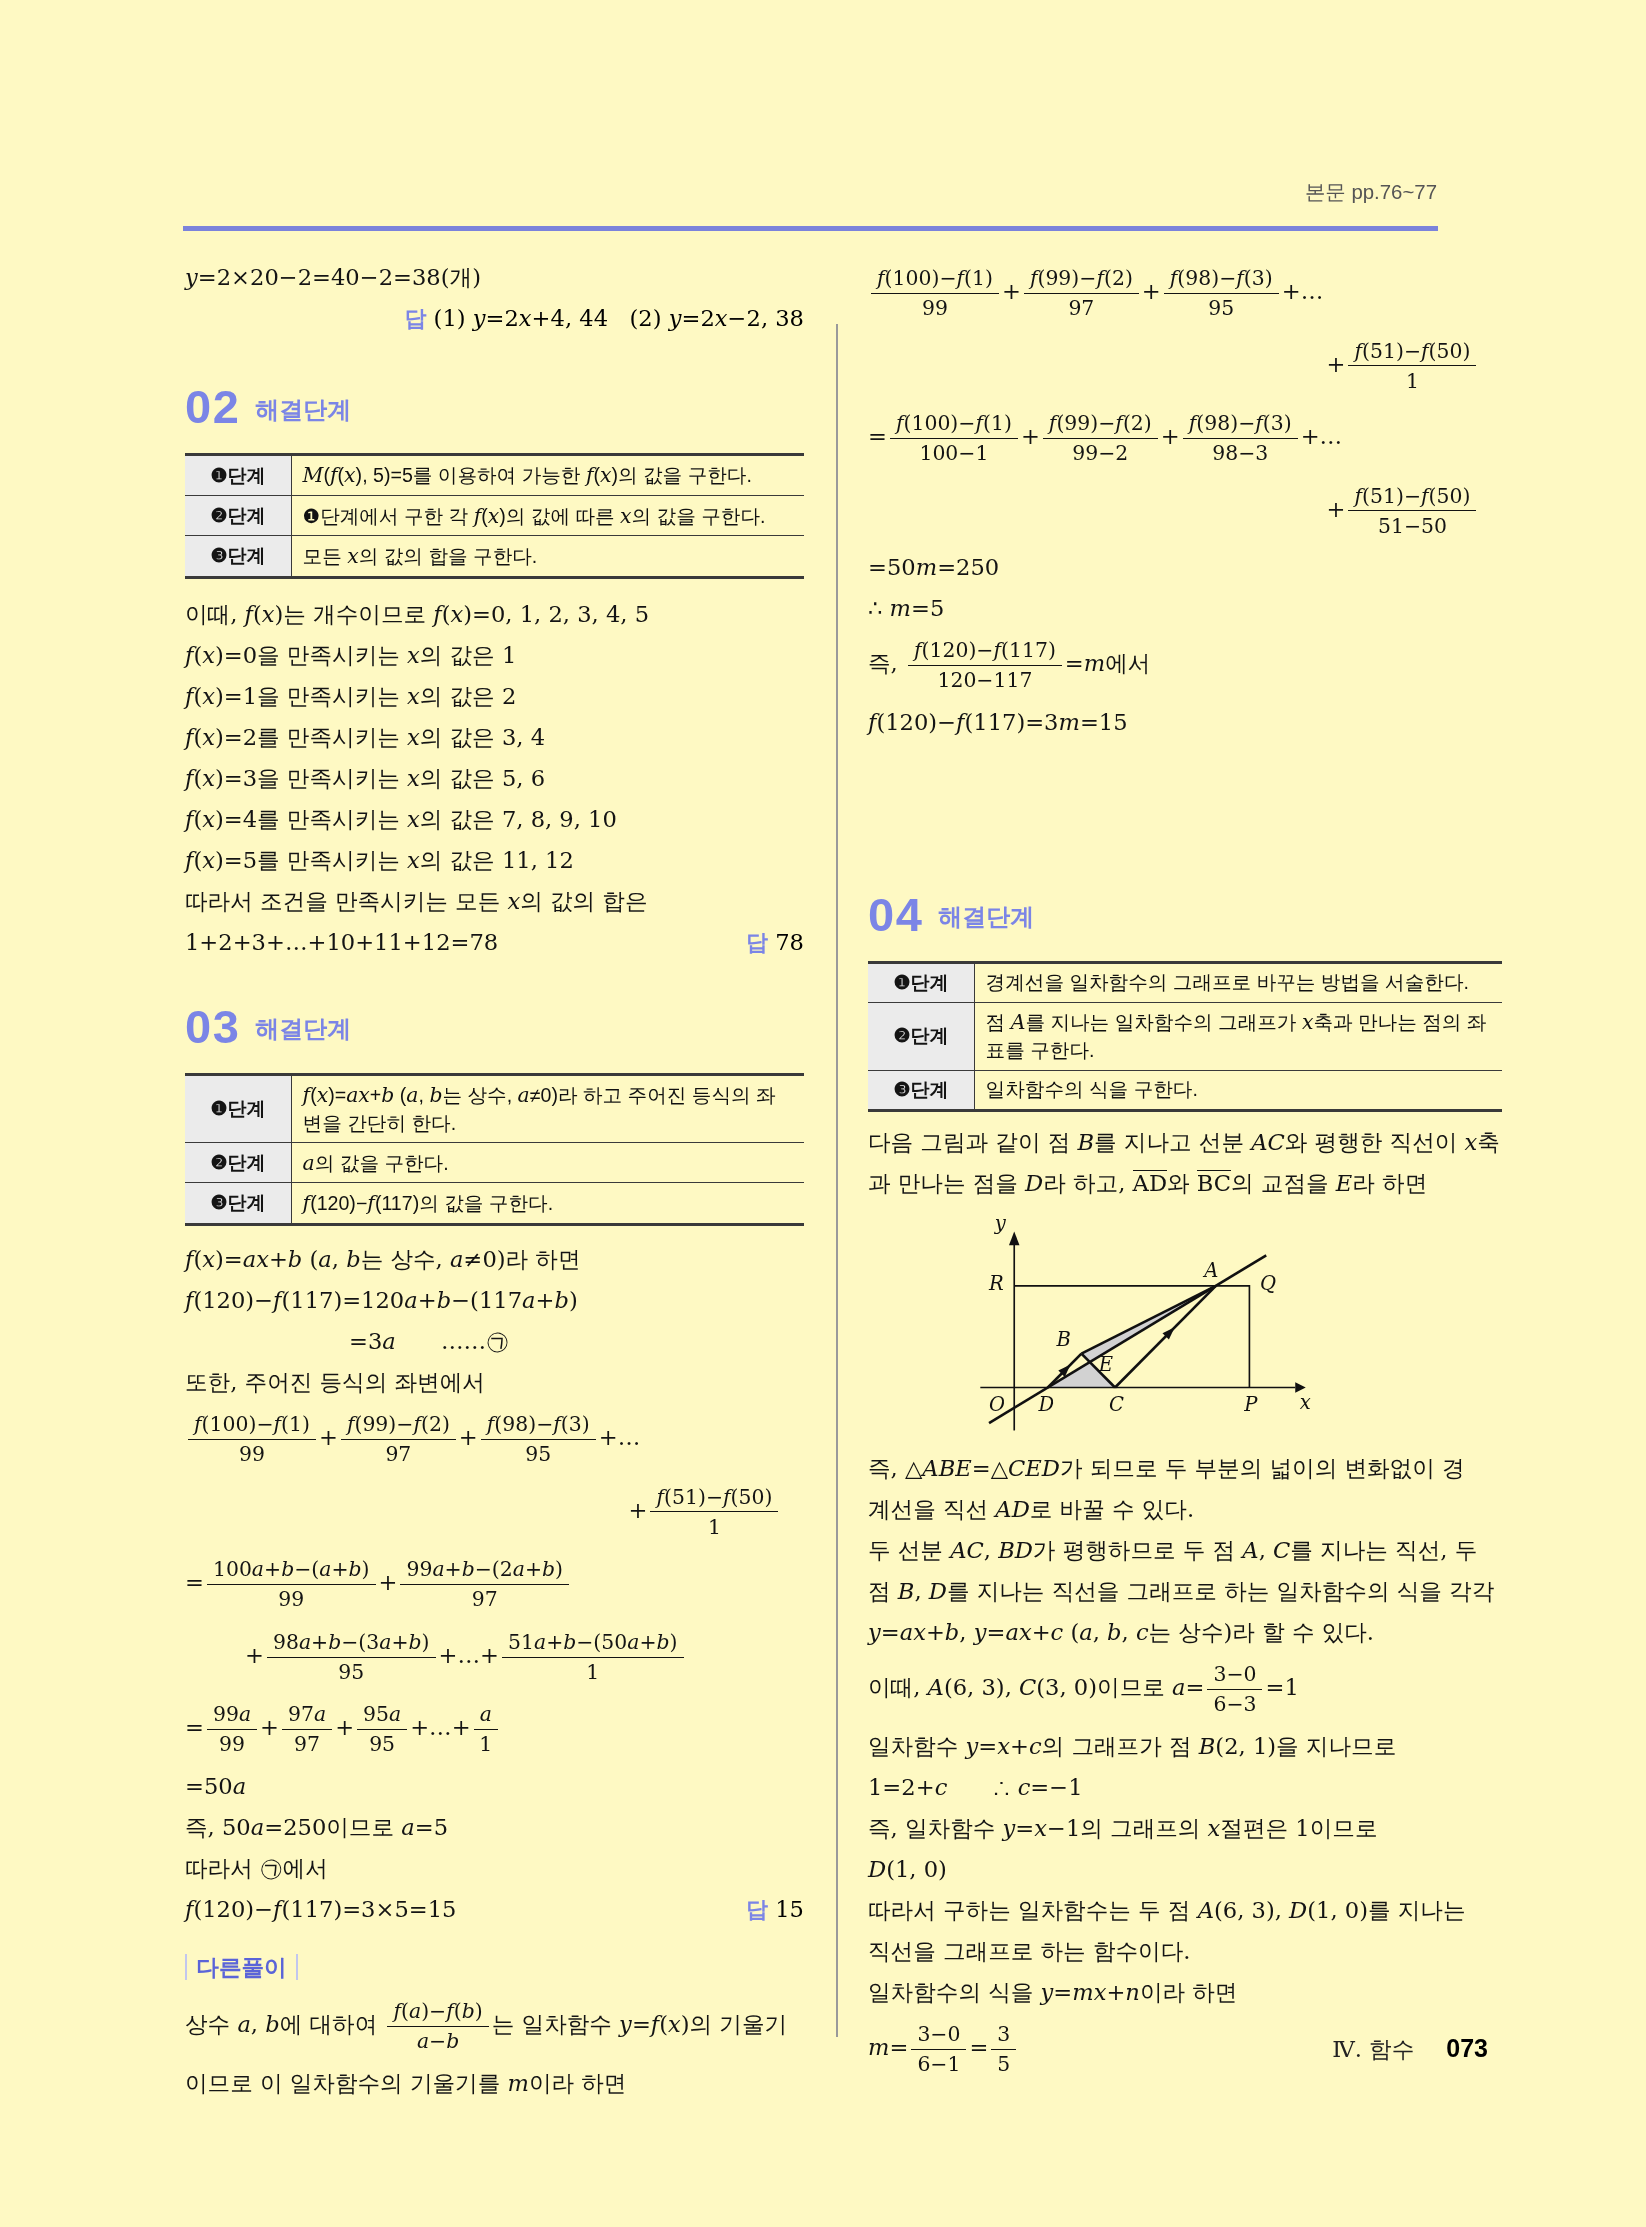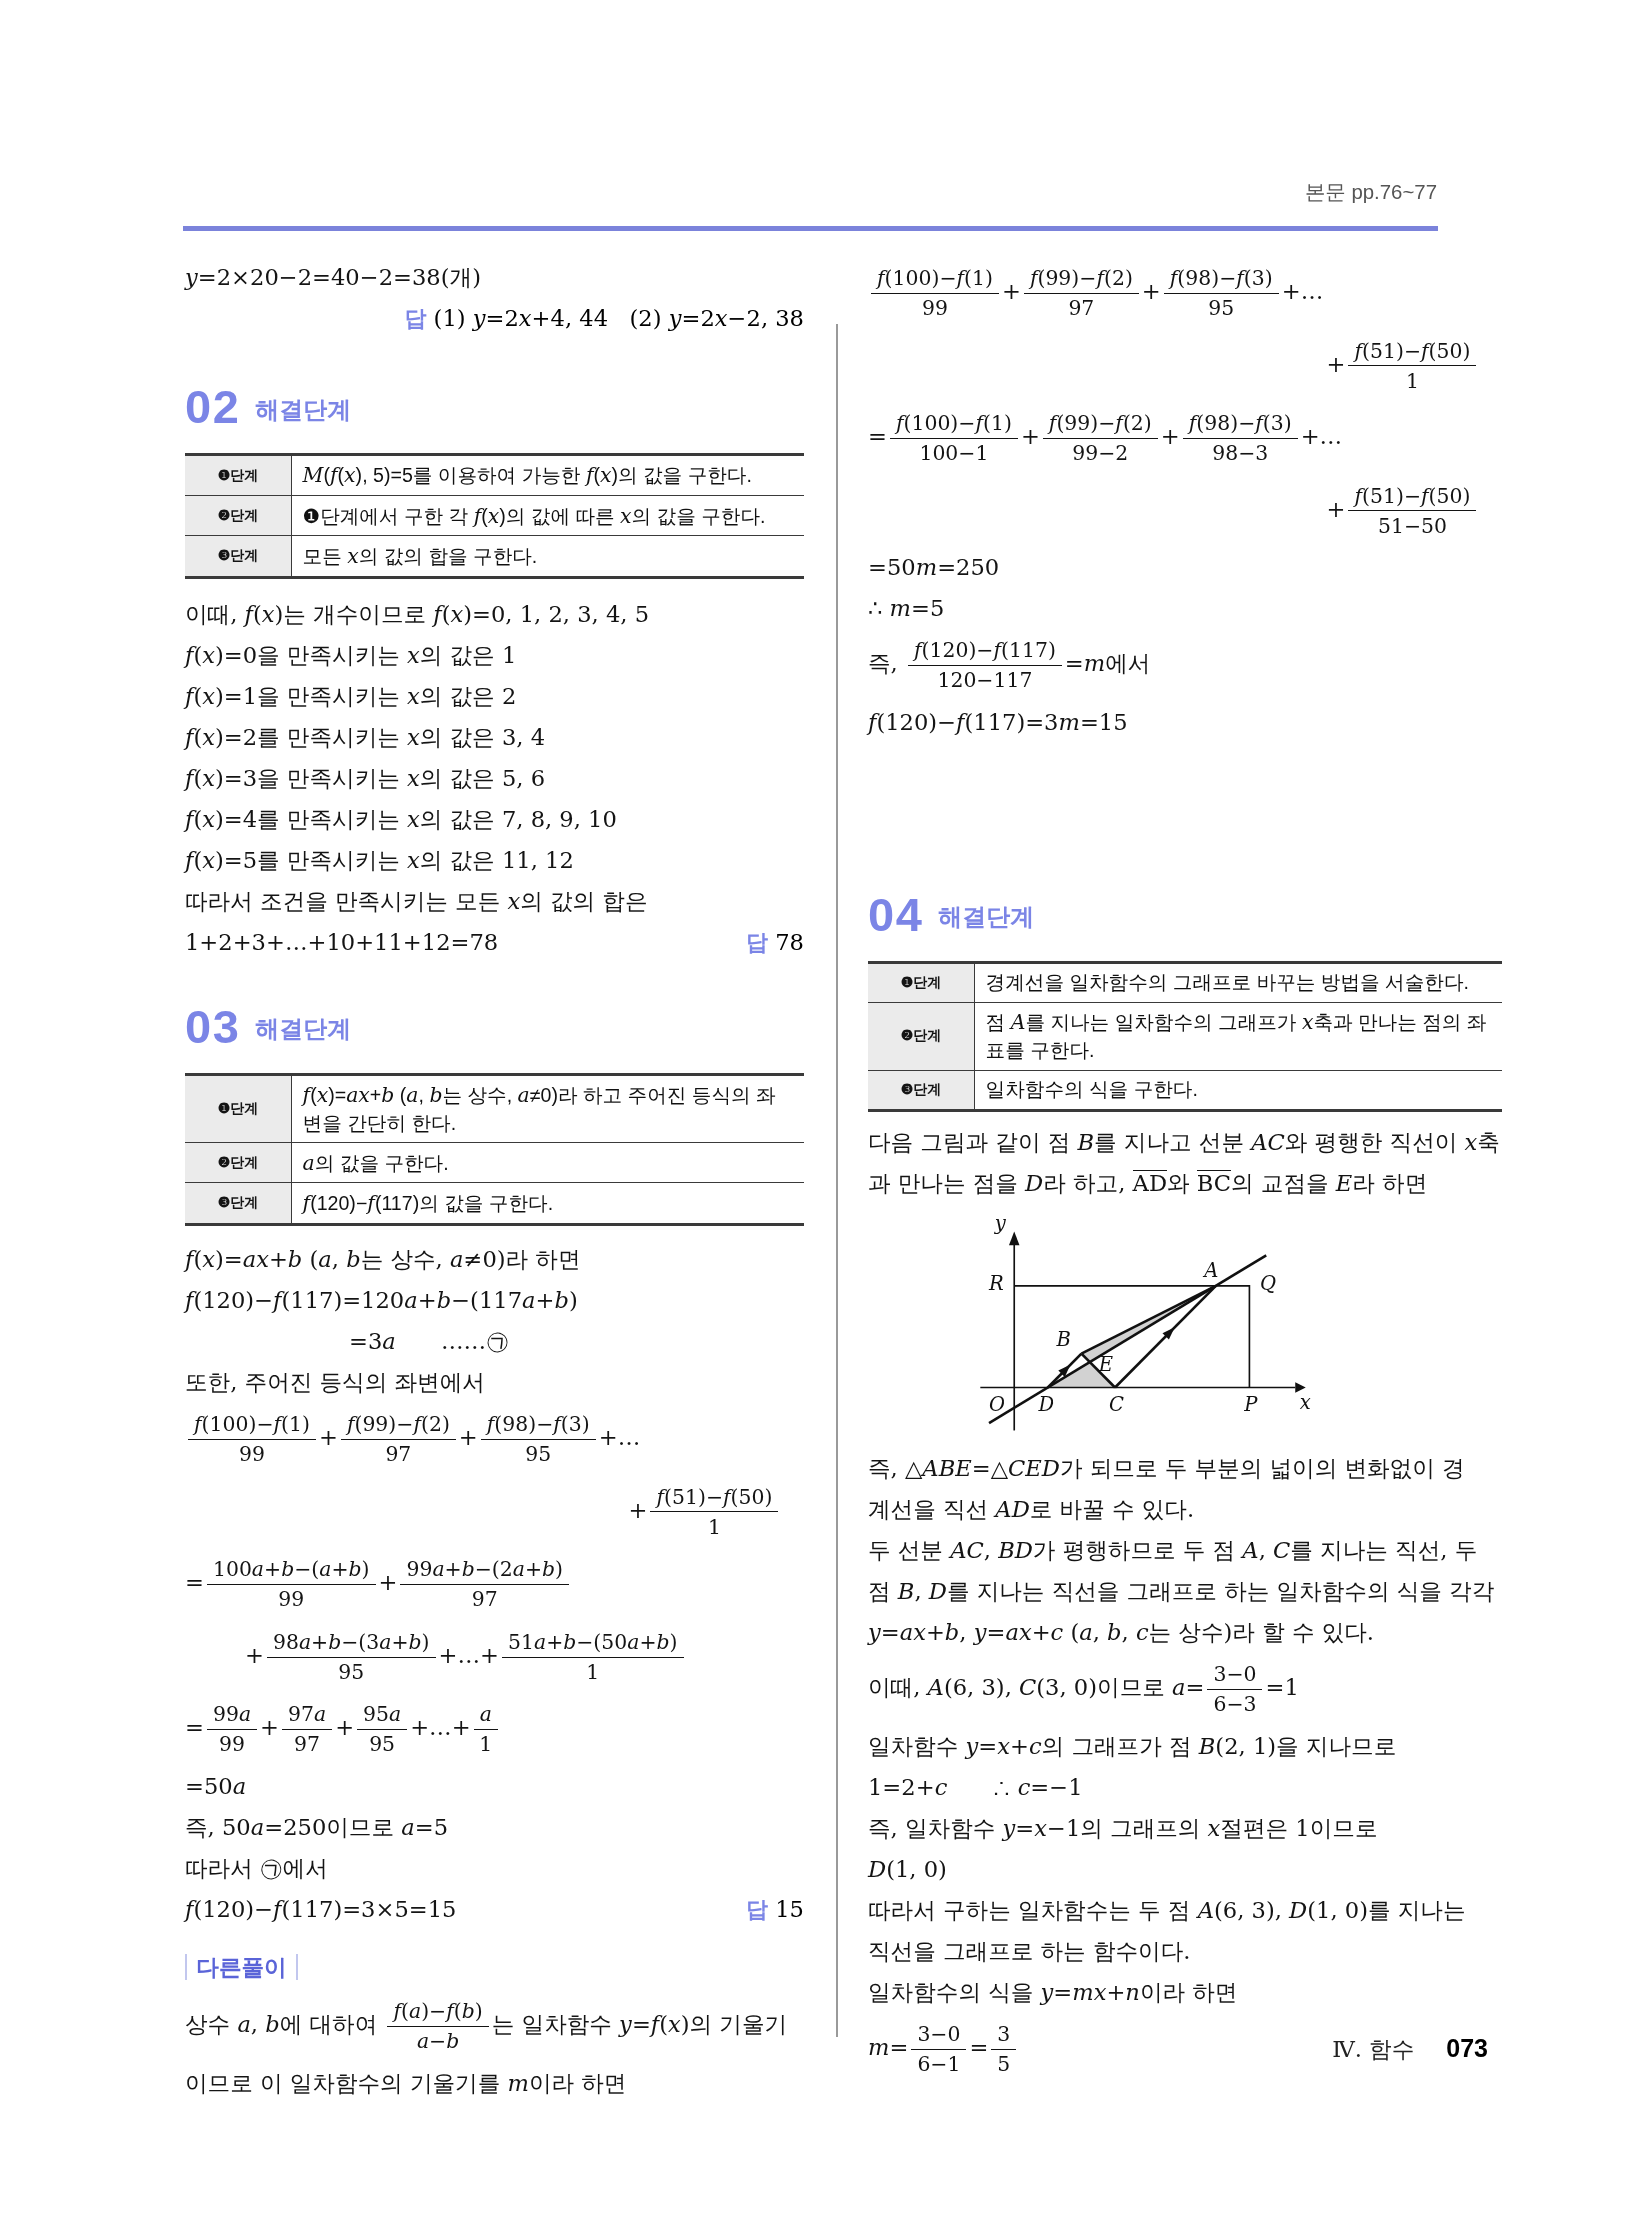--- a/index.html
+++ b/index.html
@@ -4,21 +4,21 @@
 <style>
   :root{
     --accent:#7b85e6;
     --rule:#7b83db;
     --shade:#d2d2d2;
     --tbl:#ebebeb;
     --ink:#141414;
   }
   html,body{margin:0;padding:0;background:#e8e8e8;}
   .page{
-    position:relative;width:1646px;height:2227px;background:#ffffff;
+    position:relative;width:1646px;height:2227px;background:#fef9c3;
     font-family:"DejaVu Serif",serif;color:var(--ink);overflow:hidden;
   }
   .page-header{
     position:absolute;top:178px;right:209px;
     font-family:"Liberation Sans",sans-serif;font-size:20.4px;color:#555;
   }
   .header-rule{position:absolute;left:183px;top:226px;width:1255px;height:5.3px;background:var(--rule);}
   .col{position:absolute;top:257px;}
   .col-left{left:185px;width:619px;}
   .col-right{left:868px;width:634px;}
@@ -43,21 +43,21 @@
   .anslbl{color:var(--accent);font-family:"Liberation Sans",sans-serif;font-weight:bold;font-size:22px;}
   .ansval{color:#000;}
 
   .sec-heading{height:54px;display:flex;align-items:center;margin-top:1.5px;}
   .sec-num{font-family:"Liberation Sans",sans-serif;font-weight:bold;font-size:47px;color:var(--accent);letter-spacing:1.5px;}
   .sec-label{font-family:"Liberation Sans",sans-serif;font-weight:bold;font-size:24px;color:var(--accent);margin-left:15px;padding-top:6px;}
 
   table.steps{border-collapse:collapse;width:100%;border-top:3px solid #3a3a3a;border-bottom:3px solid #3a3a3a;
     font-family:"Liberation Sans",sans-serif;}
   table.steps tr+tr td{border-top:1.5px solid #3a3a3a;}
-  td.step-cell{background:var(--tbl);width:100px;text-align:center;font-weight:bold;font-size:14px;padding:5.3px 3px;border-right:1.9px solid #3a3a3a;white-space:nowrap;}
+  td.step-cell{background:var(--tbl);width:100px;text-align:center;font-weight:bold;font-size:19px;padding:5.3px 3px;border-right:1.9px solid #3a3a3a;white-space:nowrap;}
   td.desc-cell{font-size:19.6px;padding:5.3px 10.6px;line-height:1.4;color:#111;}
   td.desc-cell i{font-family:"DejaVu Serif",serif;font-size:20.4px;}
 
   .subnote{display:flex;align-items:center;gap:9px;height:33px;margin:3px 0 6px 0;}
   .snbar{width:2.3px;height:26px;background:#c2c7ee;}
   .sn-text{color:#5a64d8;font-family:"Liberation Sans",sans-serif;font-weight:bold;font-size:22.6px;}
 
   .figure{margin:7.5px 0 10.6px 53px;width:423px;height:226px;}
   .figure svg text{font-family:"DejaVu Serif",serif;font-style:italic;font-size:26px;fill:#111;}
 </style>

